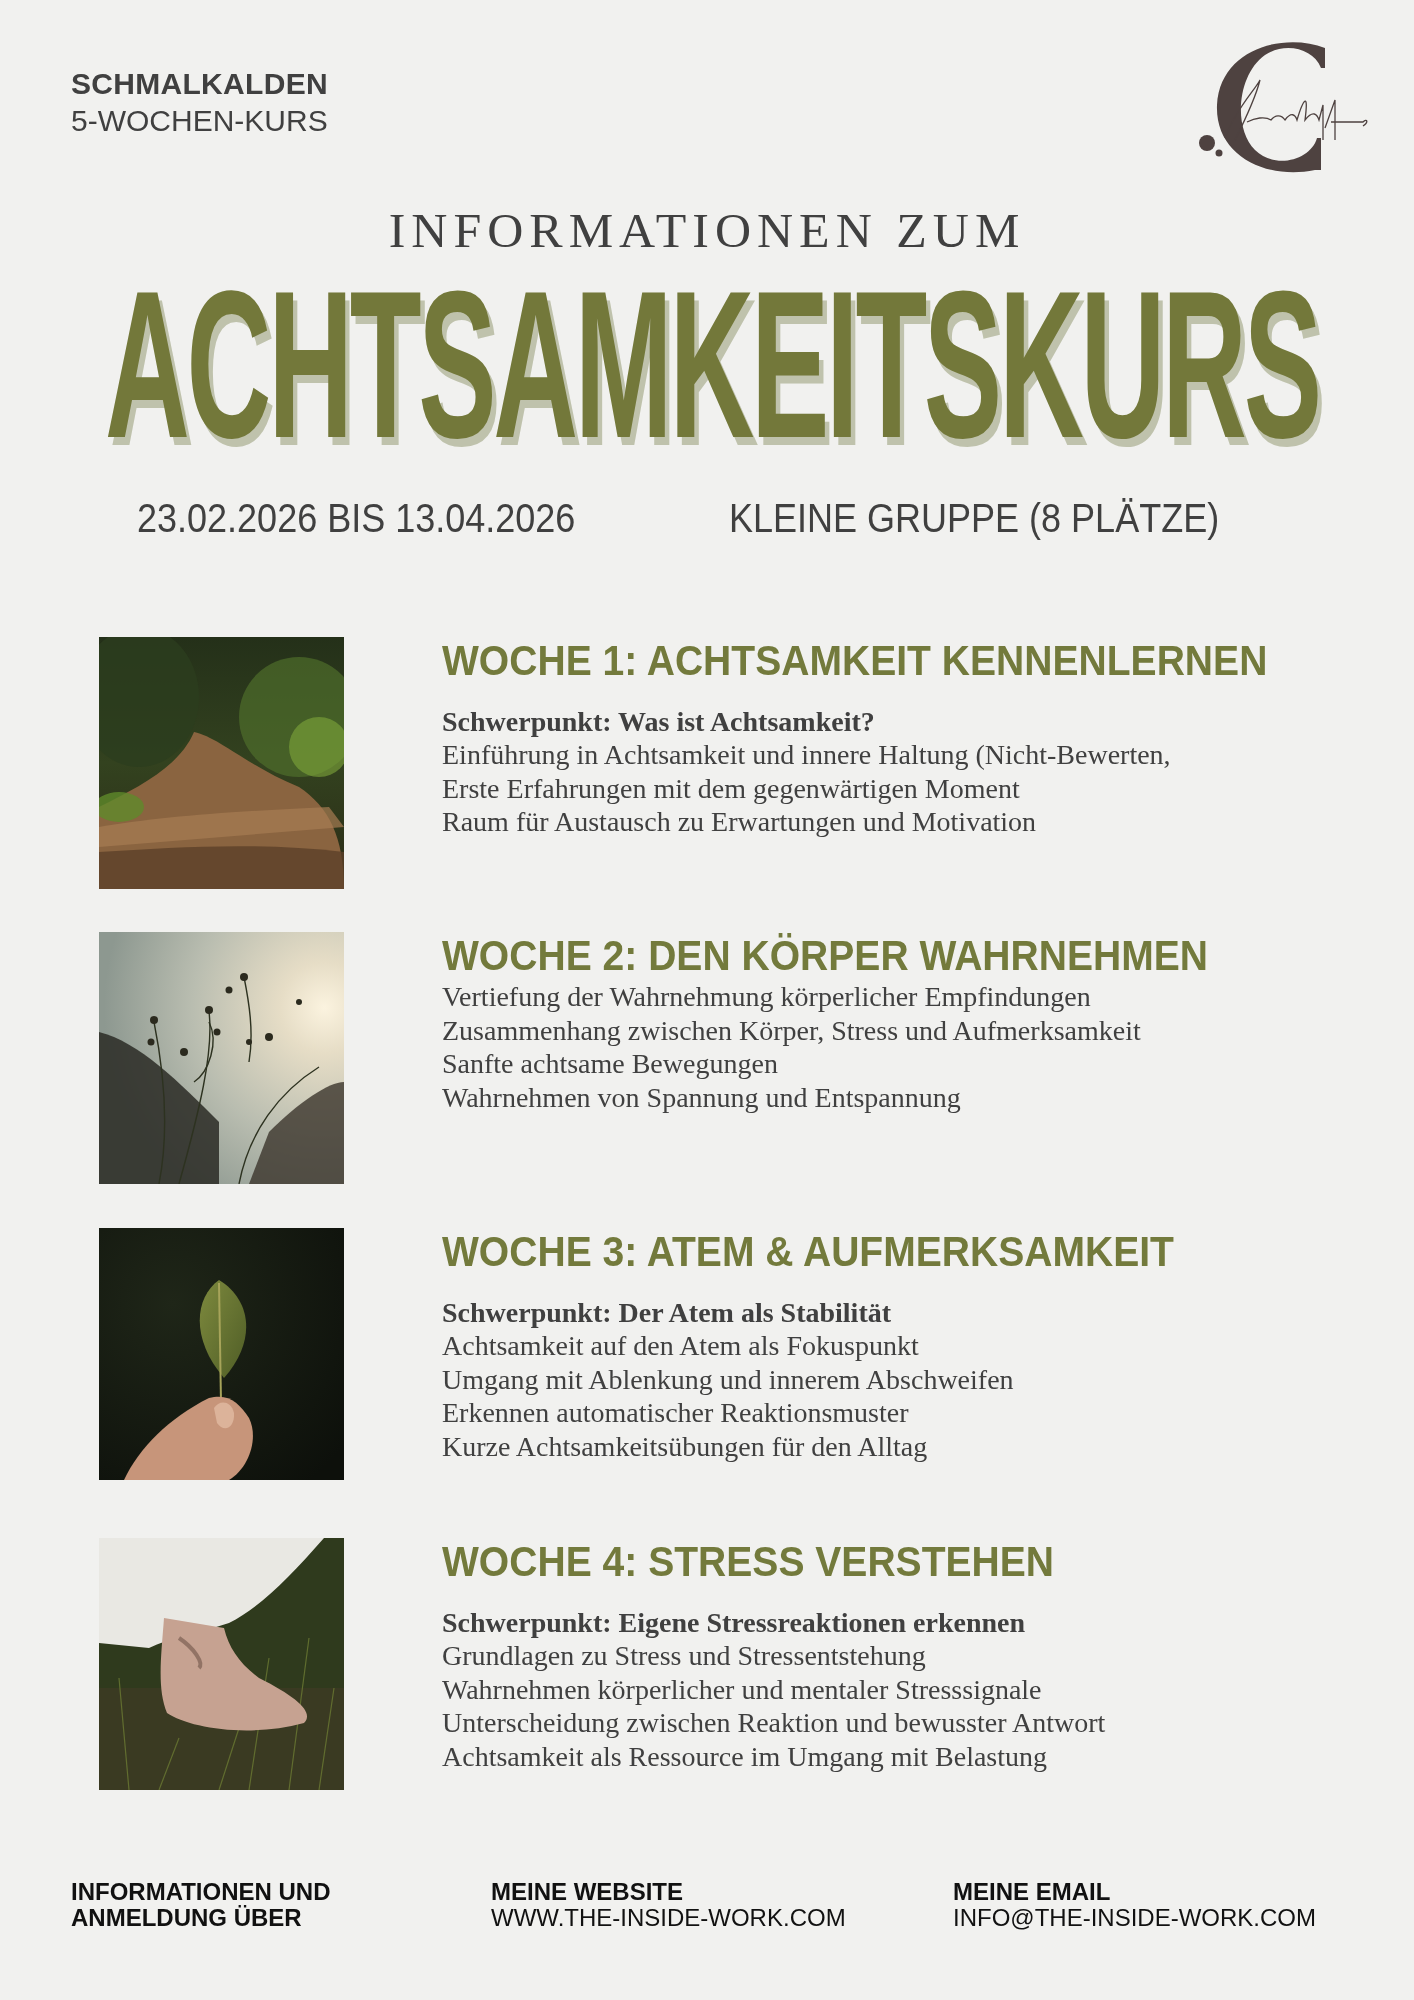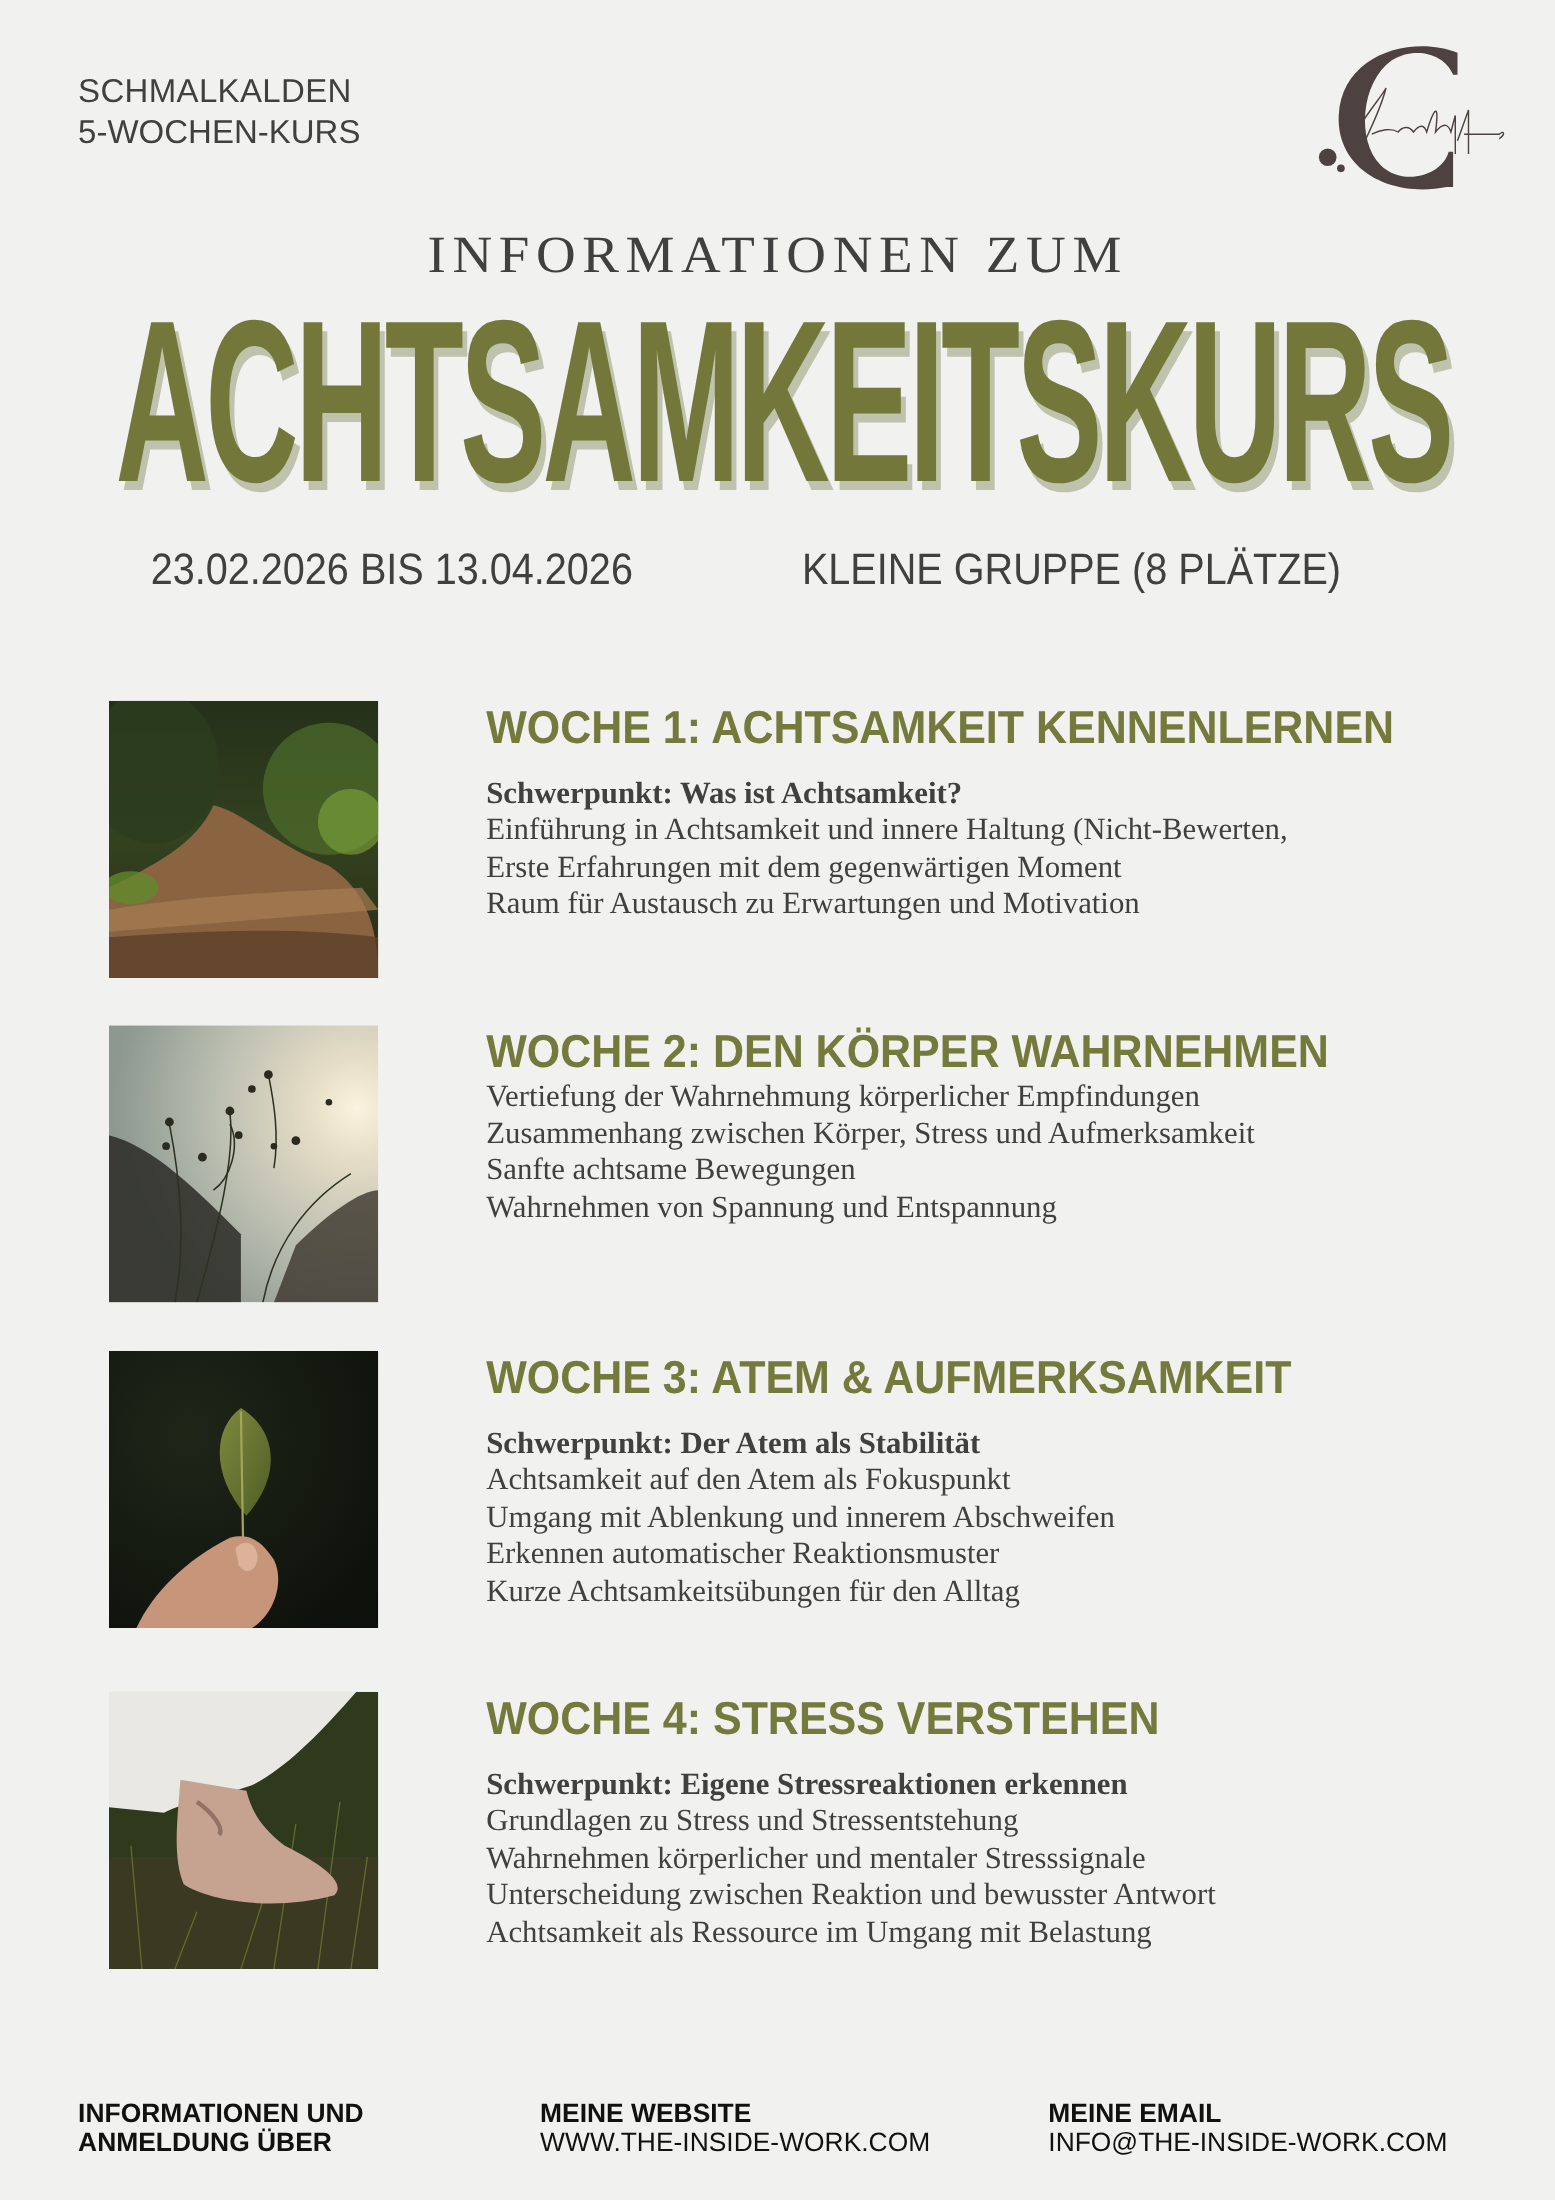--- a/index.html
+++ b/index.html
@@ -1,20 +1,20 @@
 <!DOCTYPE html>
 <html><head>
   <meta charset="utf-8">
   <style>
     * { box-sizing: border-box; margin: 0; padding: 0; }
     html, body { width: 1414px; height: 2000px; background: #f1f1ef; overflow: hidden; }
     body { position: relative; color: #404040; font-family: "Liberation Sans", sans-serif; }
 
     .top-left { position: absolute; left: 71px; top: 66px; }
-    .top-left .city { font-family: "Liberation Sans", sans-serif; font-weight: 400; font-size: 30px; color: #404040; letter-spacing: 0.3px; line-height: 36px; }
+    .top-left .city { font-family: "Liberation Sans", sans-serif; font-weight: 700; font-size: 30px; color: #404040; letter-spacing: 0.3px; line-height: 36px; }
     .top-left .sub { font-family: "Liberation Sans", sans-serif; font-weight: 400; font-size: 30px; color: #404040; line-height: 38px; }
 
     .logo { position: absolute; left: 1185px; top: 30px; width: 200px; height: 150px; }
 
     .kicker { position: absolute; left: 0; width: 1414px; top: 202px; text-align: center;
       font-family: "Liberation Serif", serif; font-size: 50px; letter-spacing: 6px; color: #404040; font-weight: 400; transform: scaleY(0.95); }
 
     .hero { position: absolute; left: 0; top: 275px; width: 1414px; height: 180px; padding-left: 34px; }
     .hero-title { position: absolute; left: 105px; top: 0; font-family: "Liberation Sans", sans-serif; font-weight: 700;
       font-size: 210px; line-height: 180px; color: #73783a; letter-spacing: -6px; transform-origin: left top; transform: scaleX(0.56);
@@ -24,21 +24,21 @@
     .meta.dates { left: 137px; }
     .meta.group { left: 729px; }
 
     .week { position: absolute; left: 0; width: 1414px; }
     .week .photo { position: absolute; left: 99px; top: 0; width: 245px; height: 252px; overflow: hidden; }
     .week .content { position: absolute; left: 442px; top: 0; width: 900px; }
     .week .title { font-family: "Liberation Sans", sans-serif; font-weight: 700; font-size: 42px; color: #737a3c; line-height: 48px; white-space: nowrap; transform-origin: left top; transform: scaleX(0.93); }
     .week .focus { margin-top: 20px; font-family: "Liberation Serif", serif; font-weight: 700; font-size: 28px; color: #404040; line-height: 33px; }
     .week .line { font-family: "Liberation Serif", serif; font-weight: 400; font-size: 28px; color: #404040; line-height: 33.5px; }
 
-    .footer { position: absolute; top: 1879px; font-family: "Liberation Sans", sans-serif; font-size: 24px; line-height: 26px; color: #111; margin-top: 30px; }
+    .footer { position: absolute; top: 1879px; font-family: "Liberation Sans", sans-serif; font-size: 24px; line-height: 26px; color: #111; }
     .footer .lbl { font-weight: 700; }
     .footer .val { font-weight: 400; }
     .f1 { left: 71px; } .f2 { left: 491px; } .f3 { left: 953px; }
   </style>
 </head>
 <body>
 
 <div class="top-left">
   <div class="city">SCHMALKALDEN</div>
   <div class="sub">5-WOCHEN-KURS</div>

